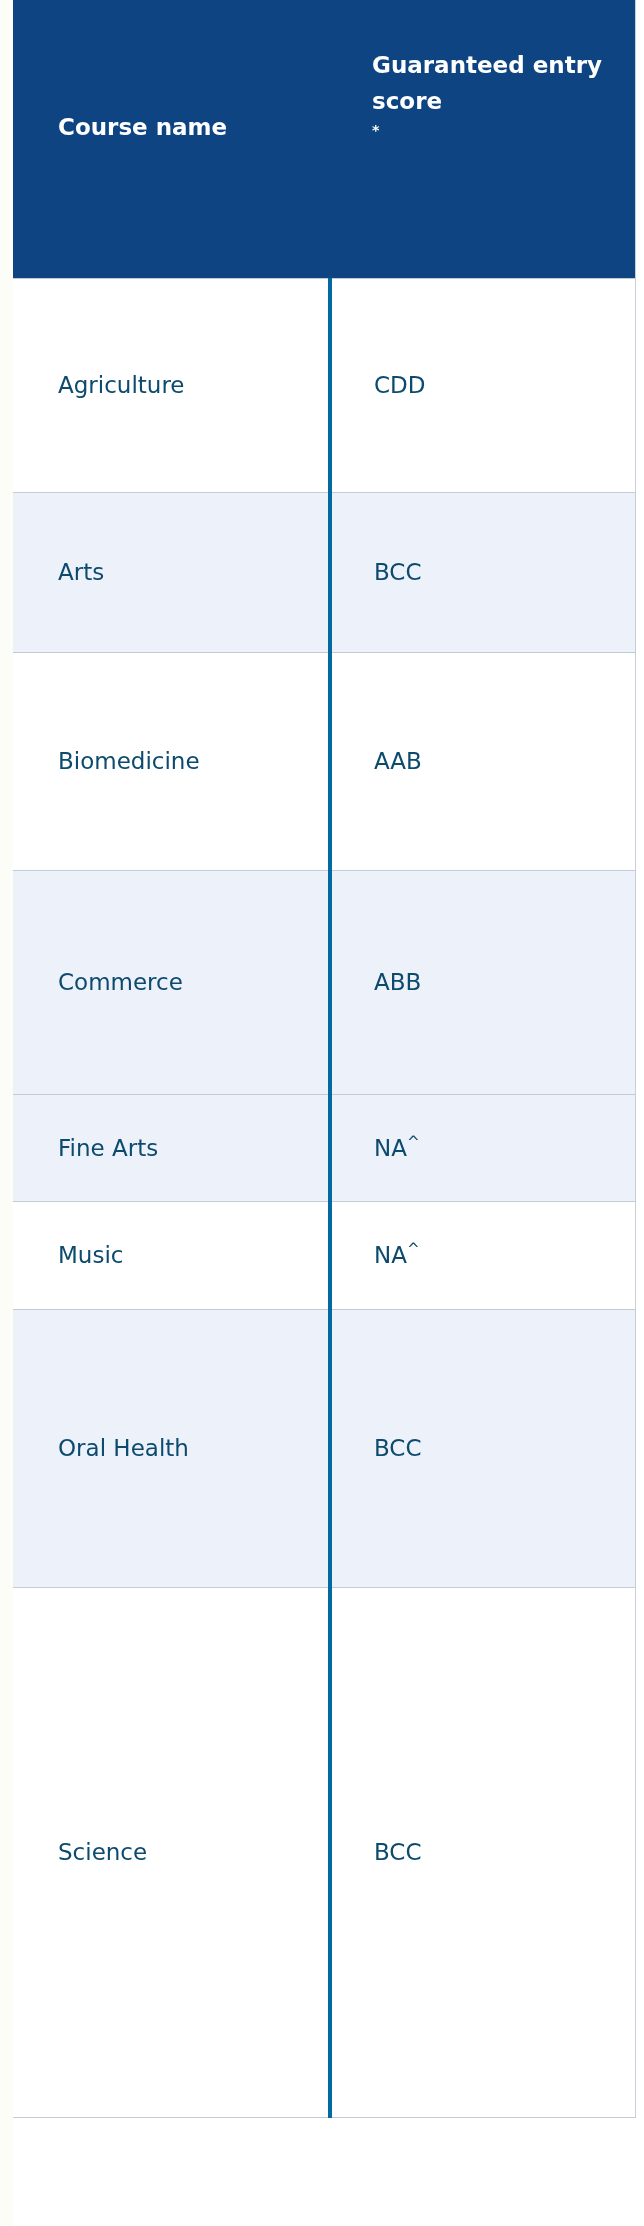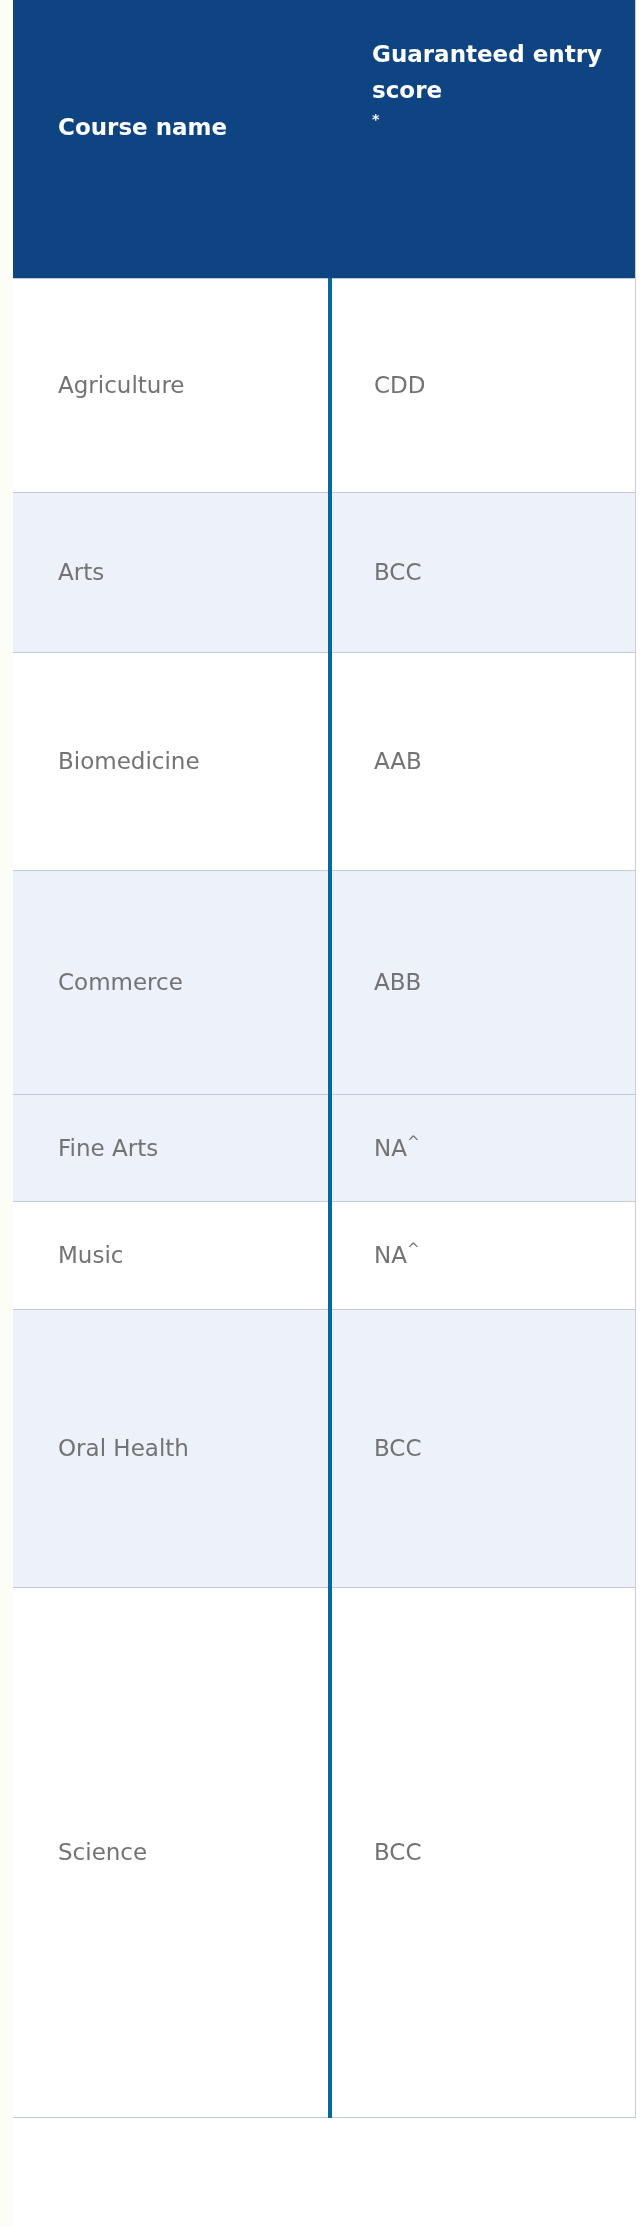--- a/index.html
+++ b/index.html
@@ -62,39 +62,39 @@
     vertical-align: middle;
     padding: 34px 0 34px 45px;
     height: 278px;
     box-sizing: border-box;
     border: 0;
   }
   thead th.score-head {
     padding-left: 42px;
     padding-right: 12px;
     vertical-align: top;
-    padding-top: 37px;
+    padding-top: 48px;
   }
   thead th.name-head {
     vertical-align: middle;
     padding-top: 12px;
   }
   .head-text { display: block; }
 
   sup.marker {
     font-size: 0.62em;
     vertical-align: super;
     line-height: 0;
     font-weight: bold;
   }
 
   
   tbody td {
     font-size: 23px;
-    color: #737373;
+    color: #0c4a6e;
     font-weight: 400;
     vertical-align: middle;
     text-align: left;
     padding: 0 10px 0 45px;
     border-top: 1px solid #c3cbd6;
     border-bottom: 1px solid #c3cbd6;
     background: #ffffff;
     box-sizing: border-box;
   }
   tbody td.score-cell {

